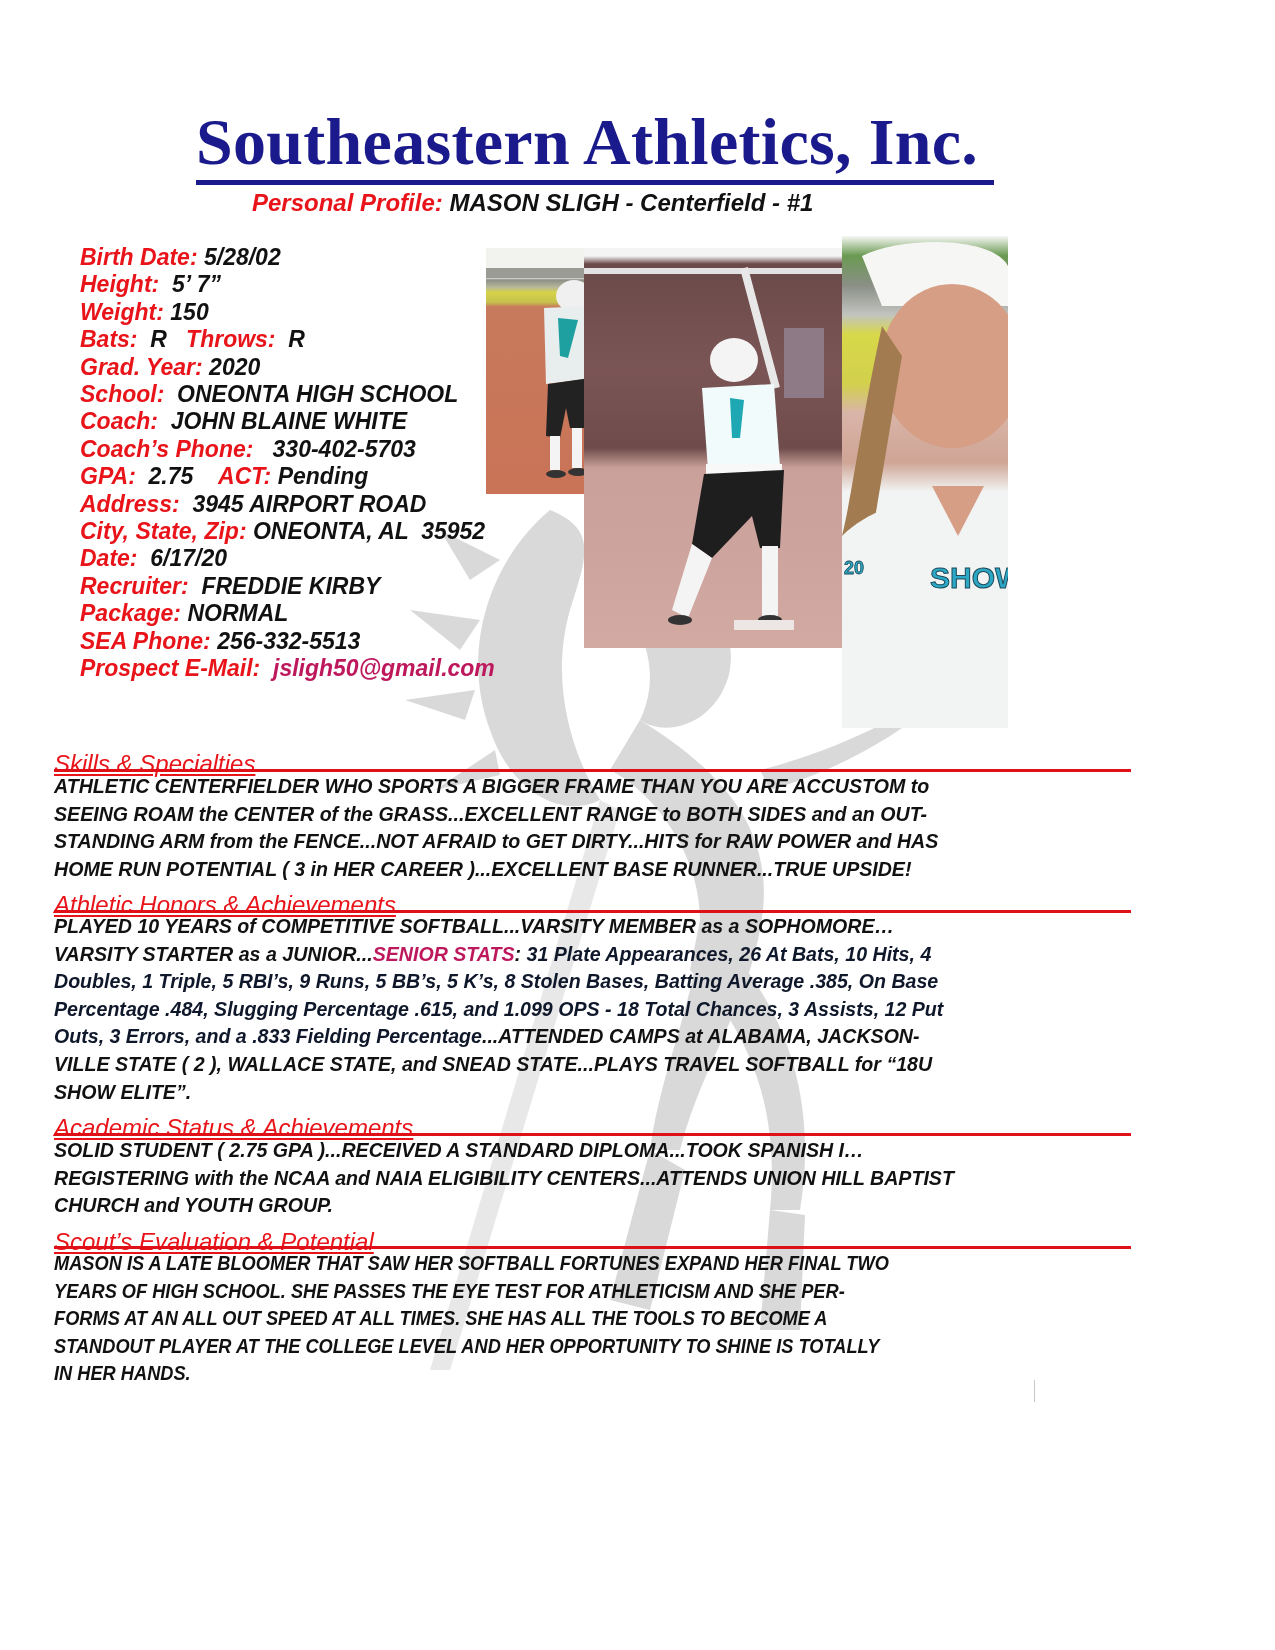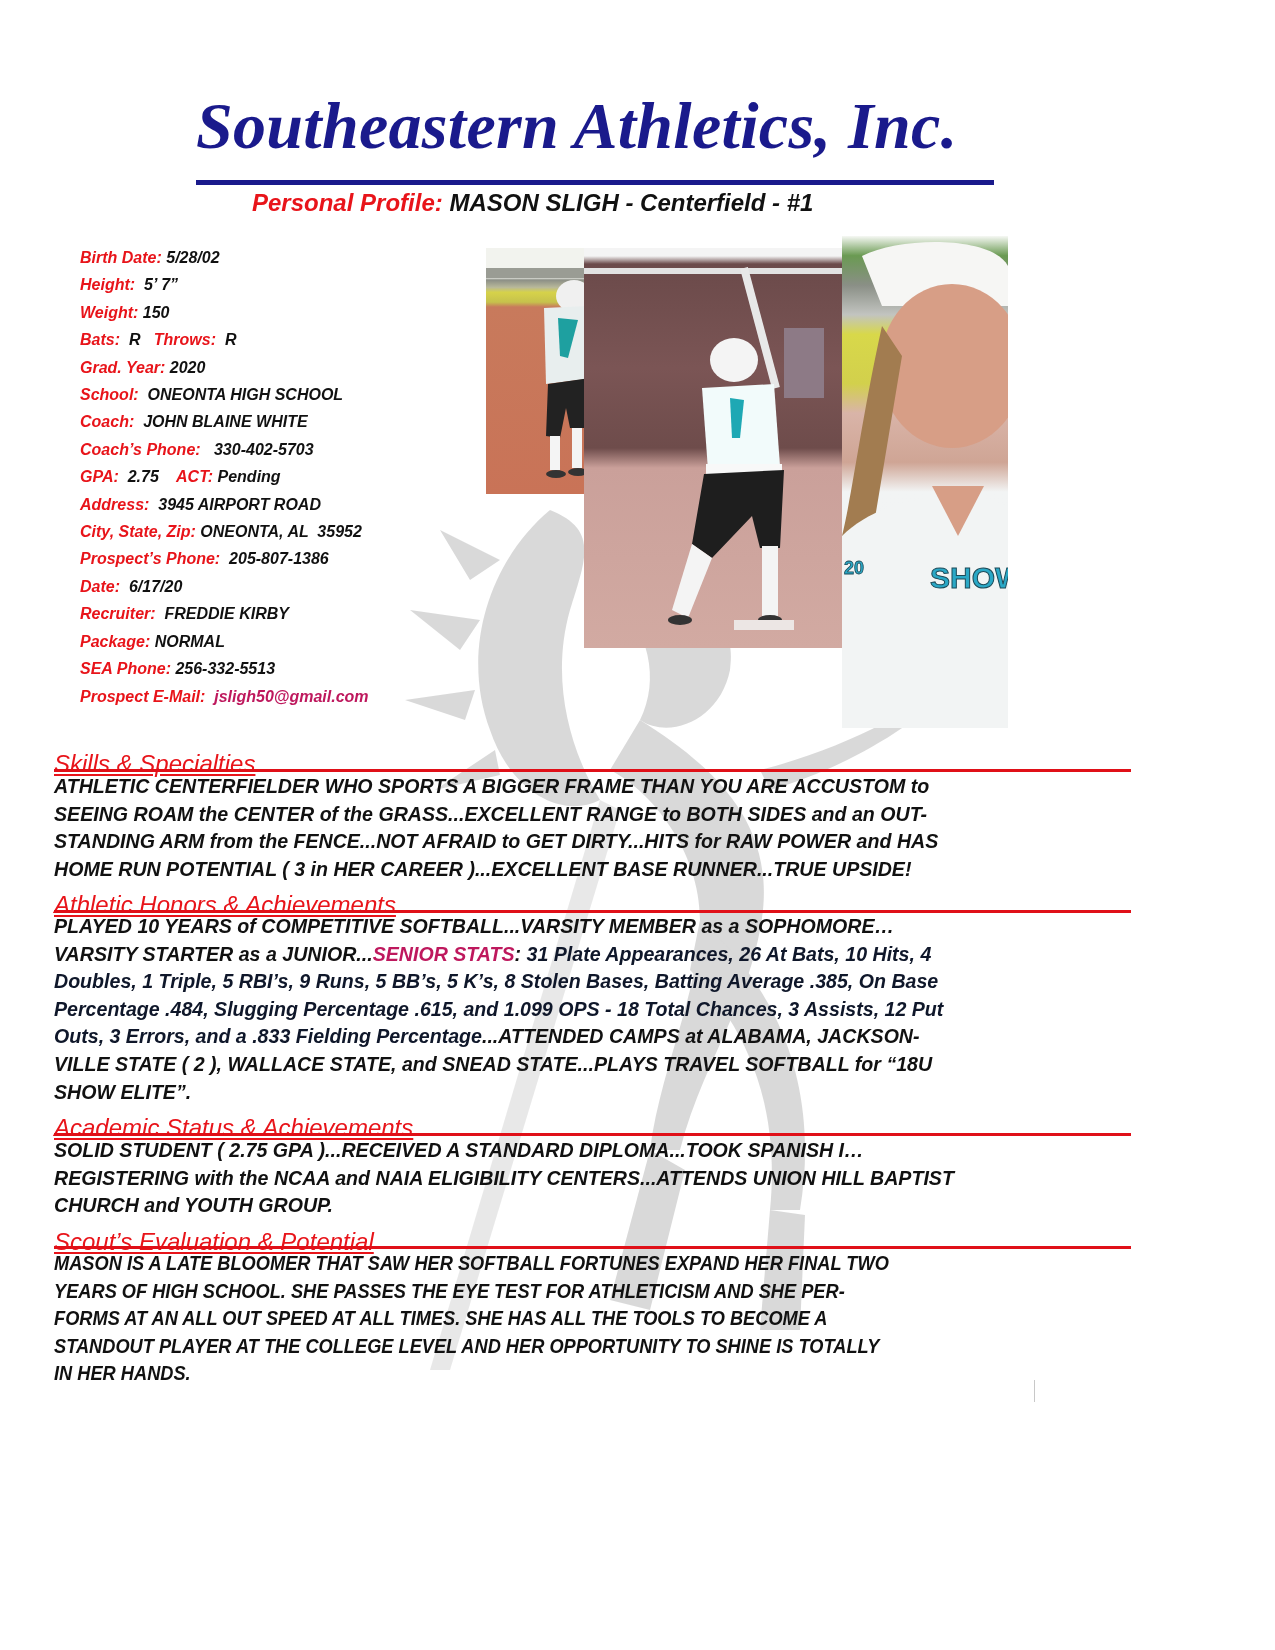--- a/index.html
+++ b/index.html
@@ -3,36 +3,36 @@
 <meta charset="utf-8">
 <style>
   html, body { margin: 0; padding: 0; background: #ffffff; }
   body { width: 1275px; height: 1650px; position: relative; overflow: hidden;
          font-family: "Liberation Sans", sans-serif; }
 
   
   .watermark { position: absolute; left: 400px; top: 470px; width: 560px; height: 900px;
                opacity: 0.22; pointer-events: none; }
 
-  .title { position: absolute; left: 196px; top: 88px; width: 820px;
-           font-family: "Liberation Serif", serif; font-style: italic; font-weight: bold;
+  .title { position: absolute; left: 196px; top: 104px; width: 820px;
+           font-family: "Liberation Serif", serif; font-weight: bold;
            font-size: 66px; line-height: 76px; color: #1a1a8c; letter-spacing: 0.3px;
            white-space: nowrap; }
   .title-rule { position: absolute; left: 196px; top: 180px; width: 798px; height: 5px;
                 background: #1a1a8c; }
 
   .subtitle { position: absolute; left: 252px; top: 188px; font-style: italic; font-weight: bold;
               font-size: 24px; line-height: 30px; white-space: nowrap; text-align: center; }
   .red { color: #e8141a; }
   .blk { color: #111111; }
   .blue { color: #be185d; }
   .purple { color: #0f172a; }
 
   .info { position: absolute; left: 80px; top: 244px; width: 440px; }
-  .info .row { font-style: italic; font-weight: bold; font-size: 16px; line-height: 27.4px;
+  .info .row { font-style: italic; font-weight: bold; font-size: 23px; line-height: 27.4px;
                white-space: nowrap; }
 
   .photo { position: absolute; overflow: hidden; }
   .photo1 { left: 486px; top: 248px; width: 176px; height: 246px;
             background: linear-gradient(180deg, #f2f3ee 0%, #f2f3ee 12%, #8c8f86 13%, #b8b89a 16%,
                         #d6d24a 18%, #c6c24c 22%, #c87a5c 24%, #c97357 100%); }
   .photo2 { left: 584px; top: 248px; width: 258px; height: 400px;
             background: linear-gradient(180deg, #f4f4f4 0%, #f4f4f4 2%, #6b4a4a 4%, #7b5555 30%,
                         #6e4c4b 50%, #caa09a 55%, #d2aaa2 100%); }
   .photo3 { left: 842px; top: 236px; width: 166px; height: 492px;
@@ -78,21 +78,20 @@
   <div class="row"><span class="red">Height:</span><span class="blk" style="white-space:pre">  5’ 7”</span></div>
   <div class="row"><span class="red">Weight:</span><span class="blk"> 150</span></div>
   <div class="row" style="white-space:pre"><span class="red">Bats:</span><span class="blk">  R  </span><span class="red"> Throws:</span><span class="blk">  R</span></div>
   <div class="row"><span class="red">Grad. Year:</span><span class="blk"> 2020</span></div>
   <div class="row" style="white-space:pre"><span class="red">School:</span><span class="blk">  ONEONTA HIGH SCHOOL</span></div>
   <div class="row" style="white-space:pre"><span class="red">Coach:</span><span class="blk">  JOHN BLAINE WHITE</span></div>
   <div class="row" style="white-space:pre"><span class="red">Coach’s Phone:</span><span class="blk">   330-402-5703</span></div>
   <div class="row" style="white-space:pre"><span class="red">GPA:</span><span class="blk">  2.75    </span><span class="red">ACT:</span><span class="blk"> Pending</span></div>
   <div class="row" style="white-space:pre"><span class="red">Address:</span><span class="blk">  3945 AIRPORT ROAD</span></div>
   <div class="row" style="white-space:pre"><span class="red">City, State, Zip:</span><span class="blk"> ONEONTA, AL  35952</span></div>
-  <div class="row" style="white-space:pre"><span class="red">Prospect’s Phone:</span><span class="blk">  205-807-1386</span></div>
   <div class="row" style="white-space:pre"><span class="red">Date:</span><span class="blk">  6/17/20</span></div>
   <div class="row" style="white-space:pre"><span class="red">Recruiter:</span><span class="blk">  FREDDIE KIRBY</span></div>
   <div class="row"><span class="red">Package:</span><span class="blk"> NORMAL</span></div>
   <div class="row"><span class="red">SEA Phone:</span><span class="blk"> 256-332-5513</span></div>
   <div class="row" style="white-space:pre"><span class="red">Prospect E-Mail:</span><span class="blue">  jsligh50@gmail.com</span></div>
 </div>
 
 <div class="photo photo1" title="Player swinging bat, jersey #7, on infield dirt">
   <svg viewBox="0 0 176 246">
     <rect x="0" y="20" width="176" height="10" fill="#9a9c94"></rect>

